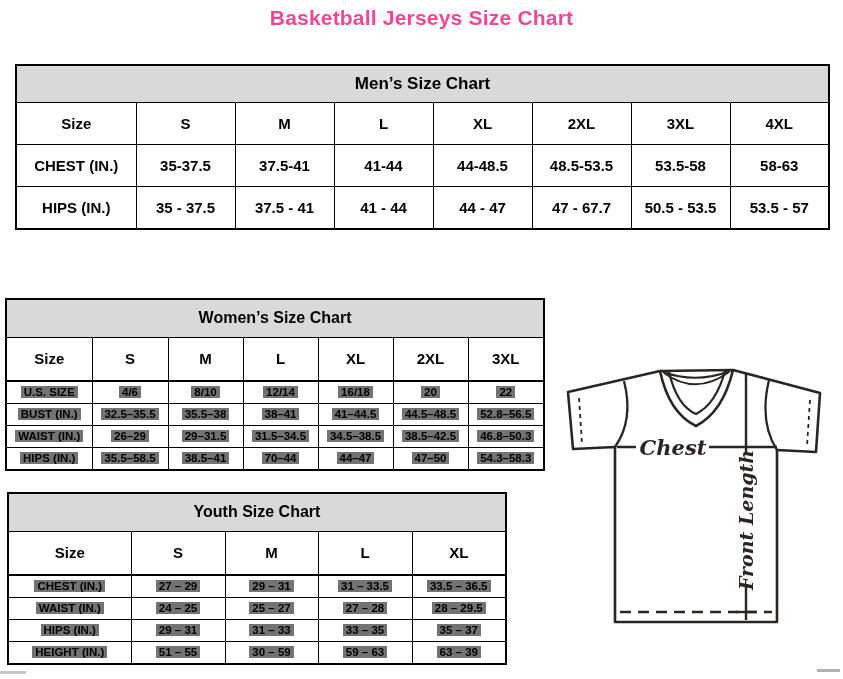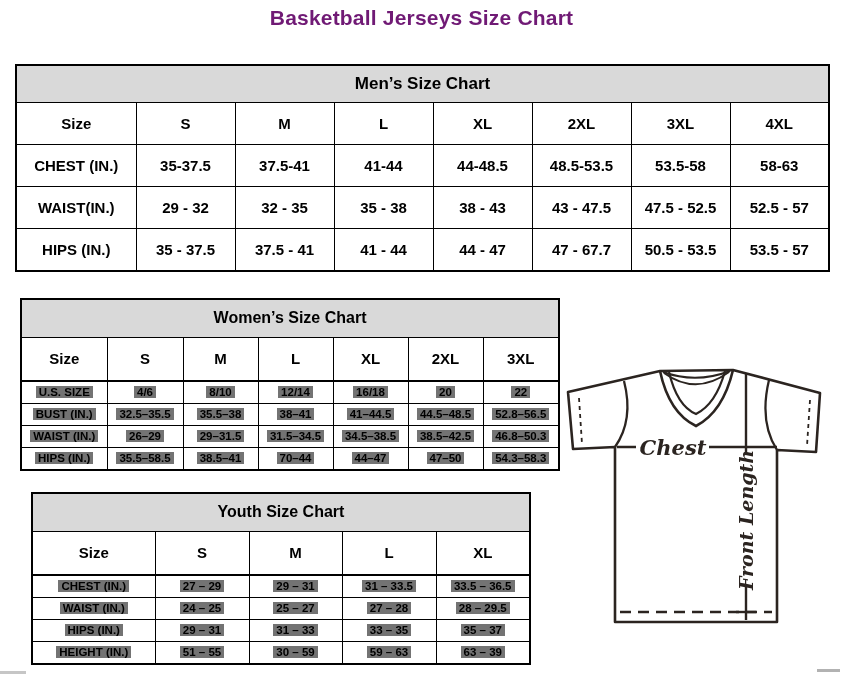--- a/index.html
+++ b/index.html
@@ -2,38 +2,38 @@
 <html><head>
 <meta charset="utf-8">
 <style>
   html,body { margin:0; padding:0; background:#ffffff; }
   .page {
     position:relative; width:843px; height:679px; background:#ffffff;
     font-family:"Liberation Sans", sans-serif; overflow:hidden;
   }
   .page-title {
     position:absolute; top:6px; left:0; width:843px;
-    text-align:center; font-size:21px; font-weight:bold; color:#701a75;
+    text-align:center; font-size:21px; font-weight:bold; color:#ec4899;
     margin:0; letter-spacing:.2px;
   }
   table { border-collapse:collapse; table-layout:fixed; position:absolute; background:#fff; }
   td { text-align:center; vertical-align:middle; font-weight:bold; color:#000; line-height:1.05; padding:0; overflow:hidden; white-space:nowrap; }
   .band-cell { background:#d9d9d9; }
 
   
   .mens { left:15px; top:64px; width:813px; border:2px solid #000; }
   .mens td { border:1.5px solid #000; font-size:15px; }
   .mens .band-cell { height:36px; font-size:17px; }
   .mens .hdr td { height:41px; }
   .mens .row td { height:41px; }
 
   
   .womens, .youth { border:2px solid #000; }
-  .womens { left:20px; top:298px; width:538px; }
-  .youth  { left:31px; top:492px; width:498px;padding-left:11px; }
+  .womens { left:5px; top:298px; width:538px; }
+  .youth  { left:7px; top:492px; width:498px;padding-left:11px; }
   .womens td, .youth td { border:1px solid #000; }
   .womens .band-cell, .youth .band-cell { height:37px; font-size:16px; border-bottom:1.5px solid #000; }
   .womens .hdr td, .youth .hdr td { height:42px; font-size:15px; border-bottom:2px solid #000; }
   .womens .row td, .youth .row td { height:21px; font-size:11.5px; }
   .hl { background:#737373; padding:0 3px; }
 
   
   .jersey-svg { position:absolute; left:553px; top:363px; width:290px; height:290px; }
   .jersey-label {
     font-family:"DejaVu Serif", serif; font-style:italic; font-weight:bold;
@@ -78,30 +78,20 @@
     </tr>
     <tr class="row">
       <td>CHEST (IN.)</td>
       <td>35-37.5</td>
       <td>37.5-41</td>
       <td>41-44</td>
       <td>44-48.5</td>
       <td>48.5-53.5</td>
       <td>53.5-58</td>
       <td>58-63</td>
-    </tr>
-    <tr class="row">
-      <td>WAIST(IN.)</td>
-      <td>29 - 32</td>
-      <td>32 - 35</td>
-      <td>35 - 38</td>
-      <td>38 - 43</td>
-      <td>43 - 47.5</td>
-      <td>47.5 - 52.5</td>
-      <td>52.5 - 57</td>
     </tr>
     <tr class="row">
       <td>HIPS (IN.)</td>
       <td>35 - 37.5</td>
       <td>37.5 - 41</td>
       <td>41 - 44</td>
       <td>44 - 47</td>
       <td>47 - 67.7</td>
       <td>50.5 - 53.5</td>
       <td>53.5 - 57</td>

